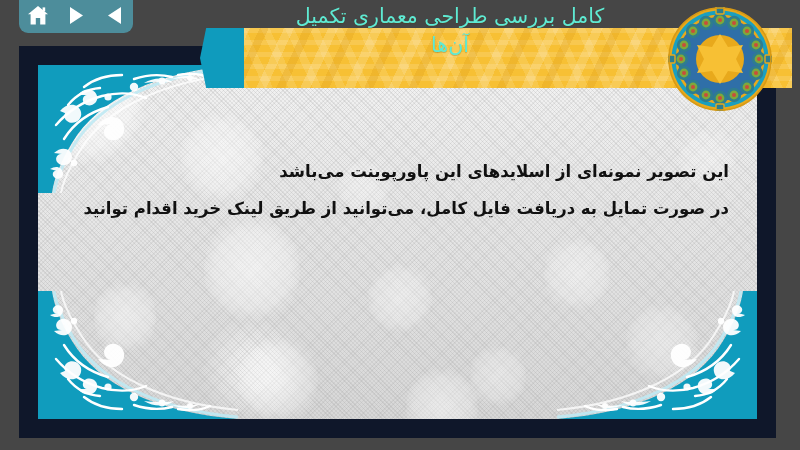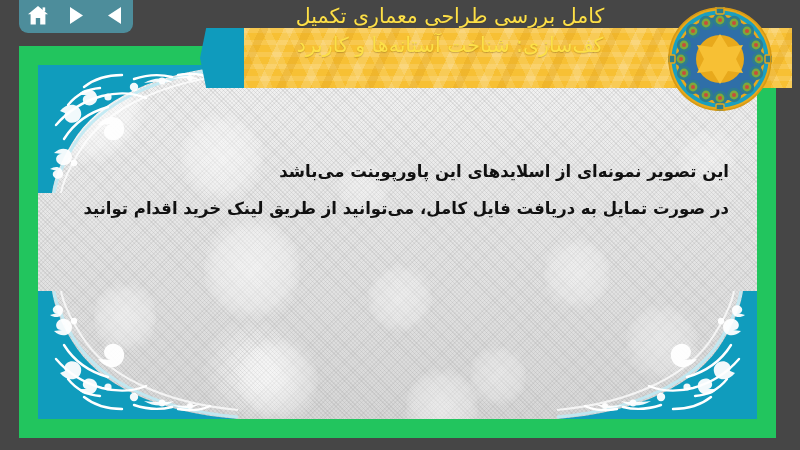--- a/index.html
+++ b/index.html
@@ -47,39 +47,39 @@
     opacity:.85;
   }
   .band-chevron{
     position:absolute;left:200px;top:28px;width:44px;height:60px;z-index:11;
     background:#0f9bbd;
     clip-path:polygon(100% 0,100% 100%,14% 100%,0 50%,14% 0);
   }
 
   .title-text{
     position:absolute;left:230px;top:2px;width:440px;z-index:25;
-    text-align:center;color:#fde047;
+    text-align:center;color:#5eead4;
     font-size:20.5px;line-height:29px;font-weight:400;
     direction:rtl;
     text-shadow:0 1px 1px rgba(90,60,0,.28);
     letter-spacing:0px;
   }
   .title-text .ln{display:block;white-space:nowrap;}
   .title-text .ln.l2,.title-text .ln.l3{white-space:normal;}
 
   
   .medallion{
     position:absolute;left:668px;top:7px;width:104px;height:104px;z-index:30;
   }
   .medallion svg{display:block;}
 
   
   .frame{
     position:absolute;left:19px;top:46px;width:757px;height:392px;z-index:5;
-    background:#22c55e;overflow:hidden;
+    background:#0f172a;overflow:hidden;
   }
   .frame-inner{
     position:absolute;left:19px;top:19px;right:19px;bottom:19px;
     overflow:hidden;
     background:
       radial-gradient(circle at 30% 86%, rgba(255,255,255,.55) 0 3%, rgba(255,255,255,0) 9%),
       linear-gradient(180deg,#f2f2f2 0%,#e6e6e6 45%,#d7d7d7 100%);
   }
   
   .texture{
@@ -255,21 +255,21 @@
     </div>
   </div>
 
   <div class="band-chevron"></div>
   <div class="title-band">
     <div class="weave"></div>
   </div>
 
   <div class="title-text">
     <span class="ln l1">کامل بررسی طراحی معماری تکمیل</span>
-    <span class="ln l2">کف‌سازی: شناخت آستانه‌ها و کاربرد</span>
+    <span class="ln l3">آن‌ها</span>
   </div>
 
   <div class="medallion">
     <svg viewBox="0 0 104 104" width="104" height="104">
       <defs>
         <g id="floret">
           <circle r="7.2" fill="#2f7d8e"></circle>
           <circle r="4.4" fill="#7ea83c"></circle>
           <circle r="2" fill="#c94d3a"></circle>
         </g>

